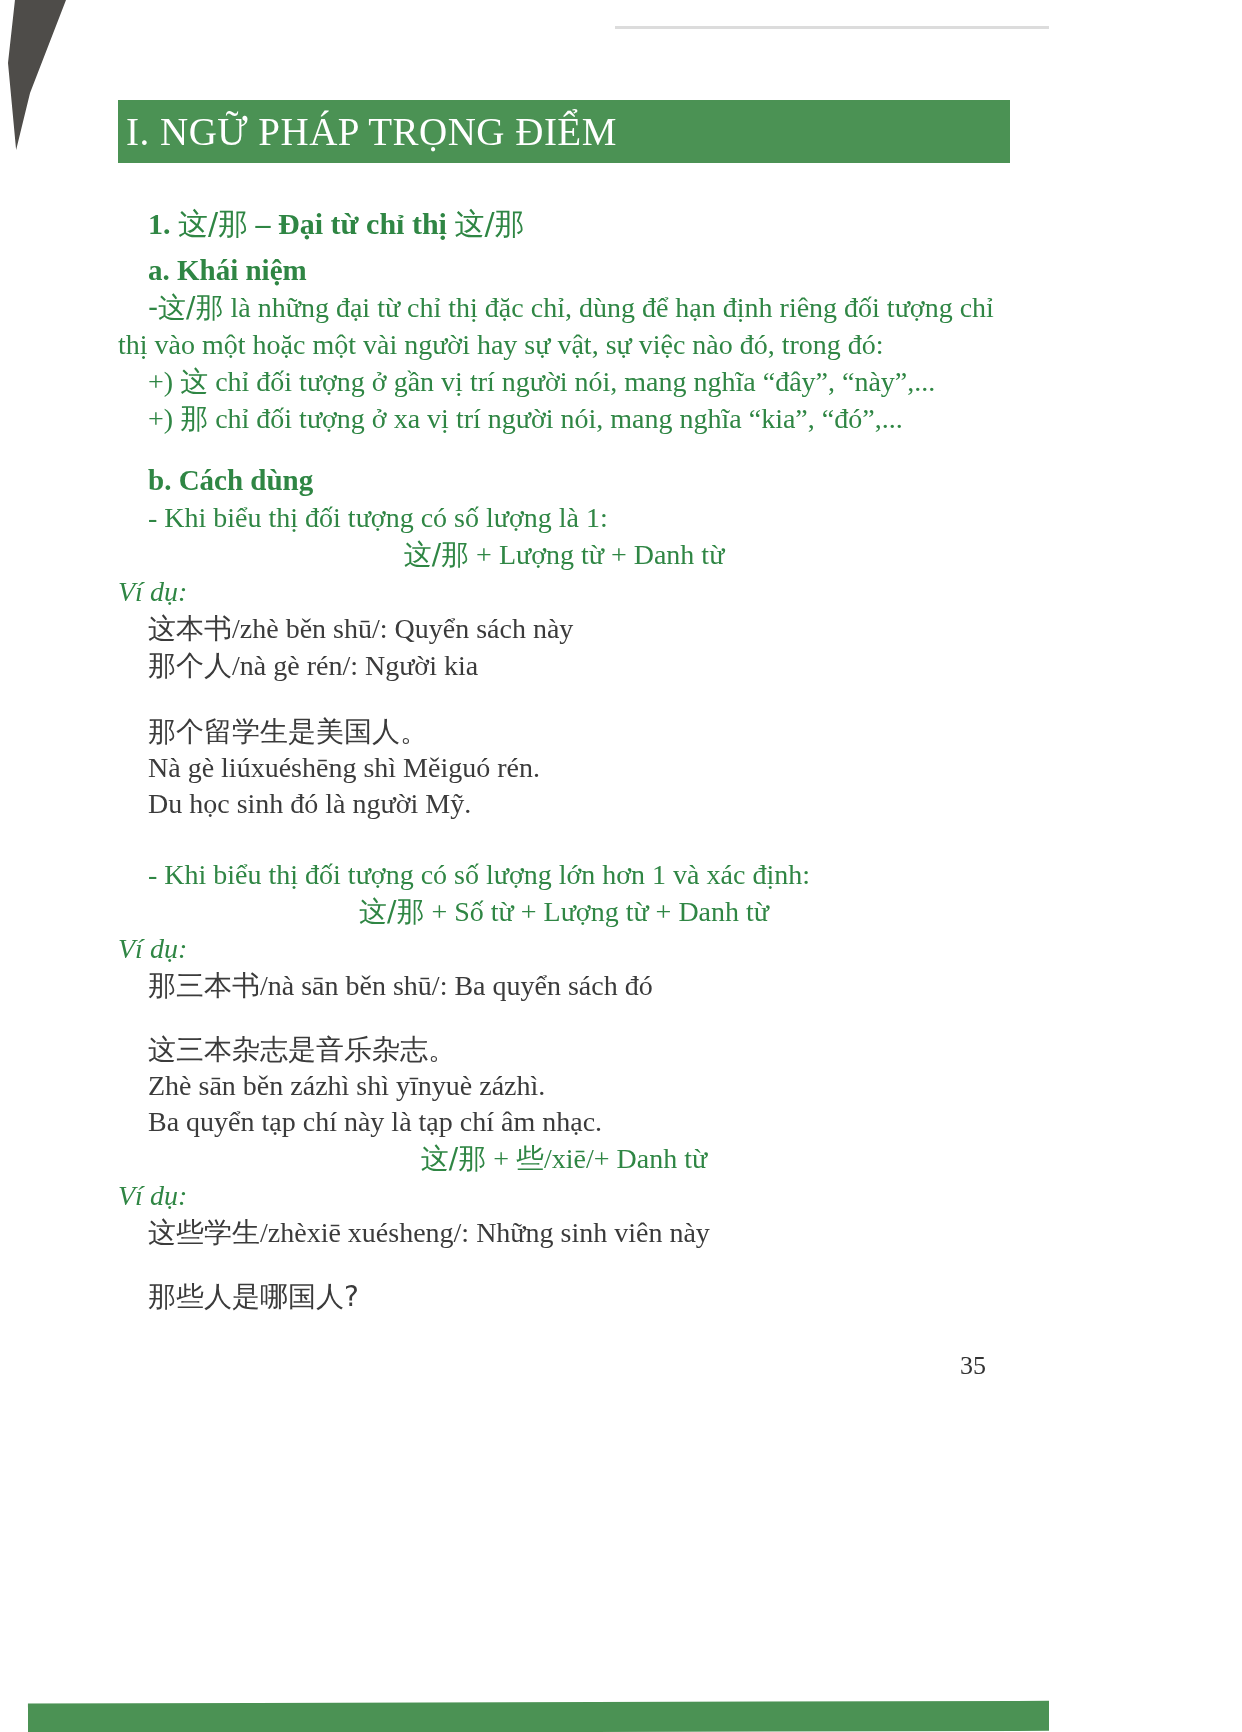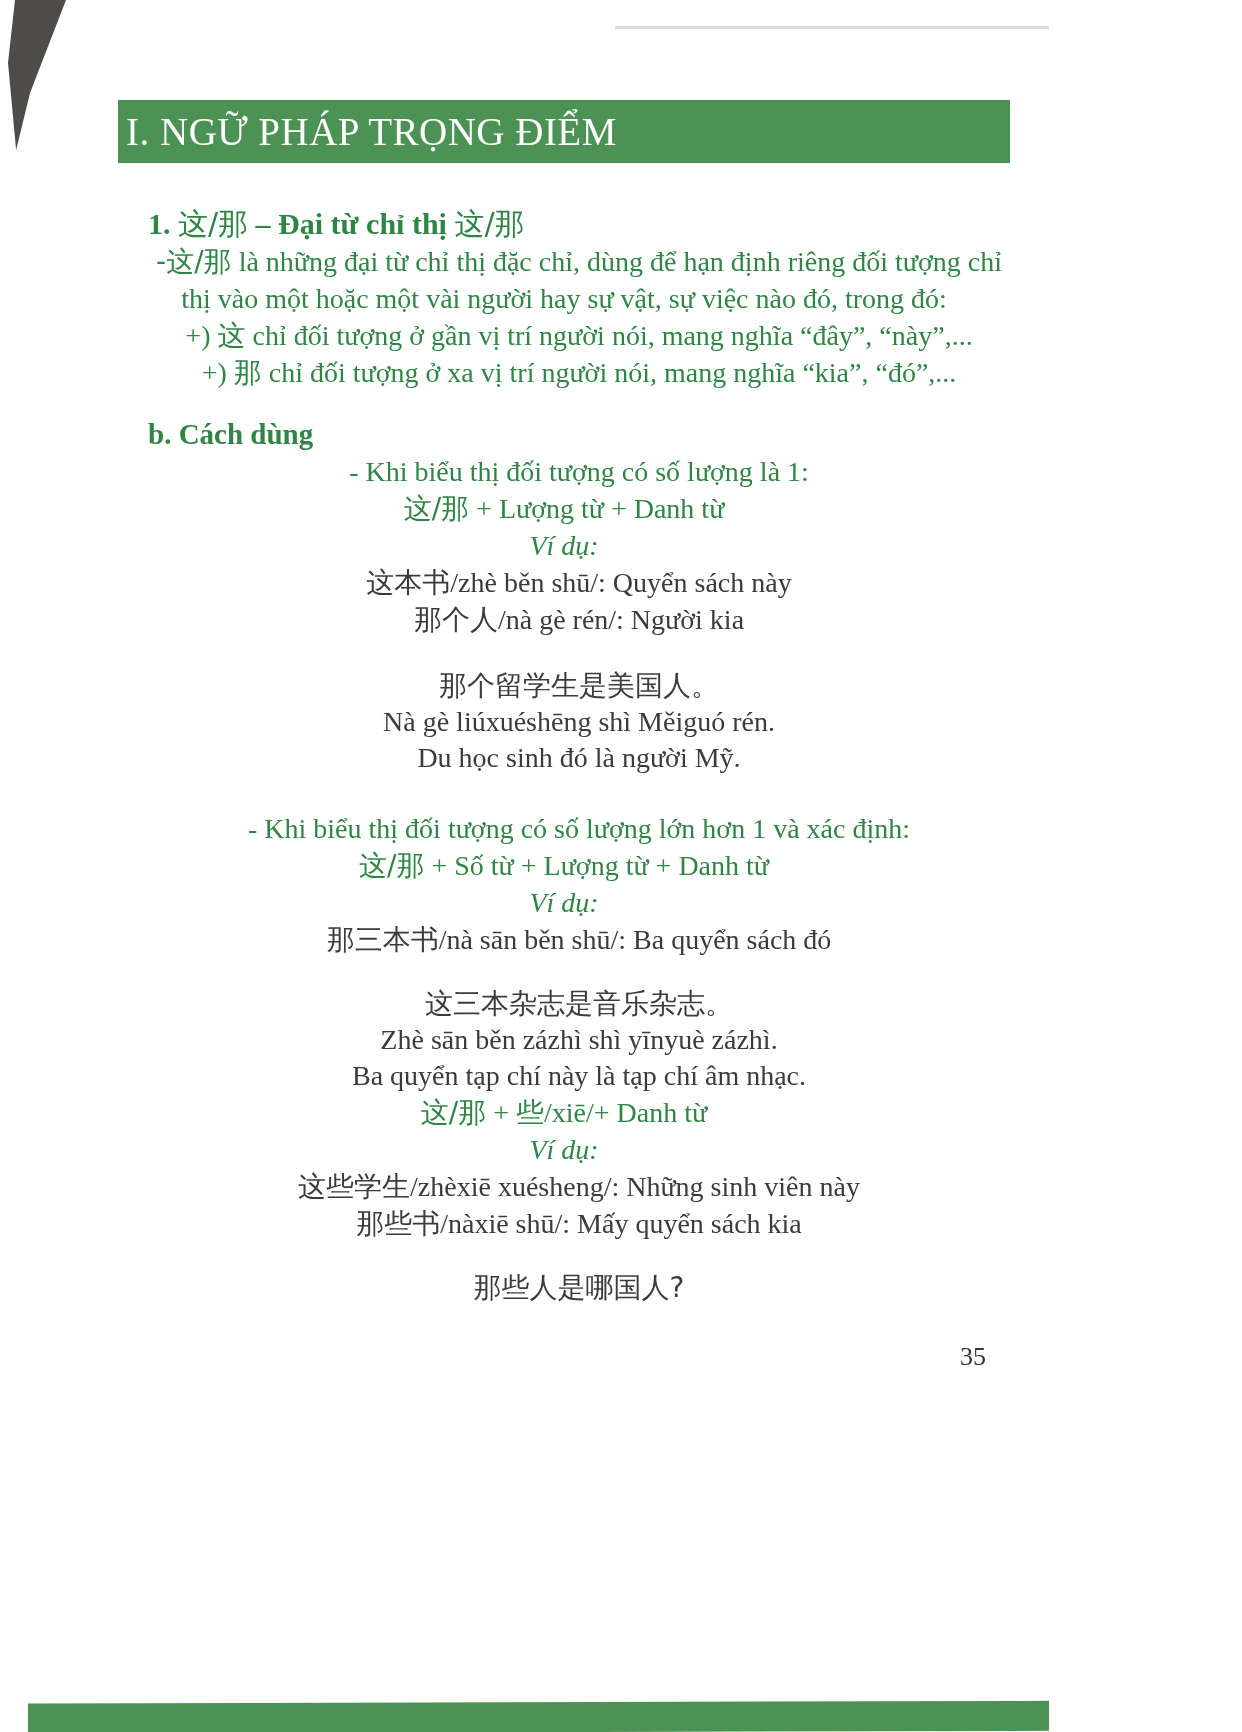--- a/index.html
+++ b/index.html
@@ -32,21 +32,21 @@
     position: absolute; left: 28px; bottom: 0; width: 1126px; height: 30px;
     background: #4b9254; transform: rotate(-0.15deg);
   }
   
   .content { position: absolute; left: 118px; top: 100px; width: 892px; }
   .banner {
     background: #4b9254; color: #ffffff; height: 63px;
     display: flex; align-items: center; padding-left: 8px;
     font-size: 39px; letter-spacing: 0.5px;
   }
-  p { margin: 0; line-height: 37px; text-align: center; }
+  p { margin: 0; line-height: 37px; }
   .g { color: #2f8644; }
   .dark { color: #3b3b3b; }
   .cn { font-family: "DejaVu Sans", sans-serif; }
   .sec-title {
     margin: 42px 0 0 30px; font-size: 30px; line-height: 38px;
     color: #2f8644; font-weight: bold;
   }
   .sec-title .cn { font-weight: normal; }
   .sub-heading {
     margin-left: 30px; font-size: 29px; line-height: 38px;
@@ -77,20 +77,21 @@
   <div class="bar-bottom"></div>
 
   <div class="content">
 
     <div class="banner">
       <span>I. NGỮ PHÁP TRỌNG ĐIỂM</span>
     </div>
 
     <div class="sec-title"><span>1. </span><span class="cn">这/那</span><span> – Đại từ chỉ thị </span><span class="cn">这/那</span></div>
 
+    <div class="sub-heading mt8">a. Khái niệm</div>
 
     <p class="para g"><span class="cn">-这/那</span><span> là những đại từ chỉ thị đặc chỉ, dùng để hạn định riêng đối tượng chỉ thị vào một hoặc một vài người hay sự vật, sự việc nào đó, trong đó:</span></p>
 
     <p class="indent g"><span>+) </span><span class="cn">这</span><span> chỉ đối tượng ở gần vị trí người nói, mang nghĩa “đây”, “này”,...</span></p>
 
     <p class="indent g"><span>+) </span><span class="cn">那</span><span> chỉ đối tượng ở xa vị trí người nói, mang nghĩa “kia”, “đó”,...</span></p>
 
     <div class="sub-heading mt24">b. Cách dùng</div>
 
     <p class="indent g">- Khi biểu thị đối tượng có số lượng là 1:</p>
@@ -110,21 +111,20 @@
     <p class="indent dark">那三本书/nà sān běn shū/: Ba quyển sách đó</p>
     <div class="mt28">
       <p class="indent dark sentence cn">这三本杂志是音乐杂志。</p>
       <p class="indent dark sentence">Zhè sān běn zázhì shì yīnyuè zázhì.</p>
       <p class="indent dark sentence">Ba quyển tạp chí này là tạp chí âm nhạc.</p>
     </div>
 
     <p class="formula"><span class="cn">这/那</span><b> + 些/xiē/+ Danh từ</b></p>
     <p class="vidu">Ví dụ:</p>
     <p class="indent dark">这些学生/zhèxiē xuésheng/: Những sinh viên này</p>
-    <p class="indent dark">那些书/nàxiē shū/: Mấy quyển sách kia</p>
     <div class="mt28">
       <p class="indent dark sentence cn">那些人是哪国人?</p>
     </div>
 
     <p class="page-num mt32">35</p>
 
   </div>
 </div>
 
 </body></html>

